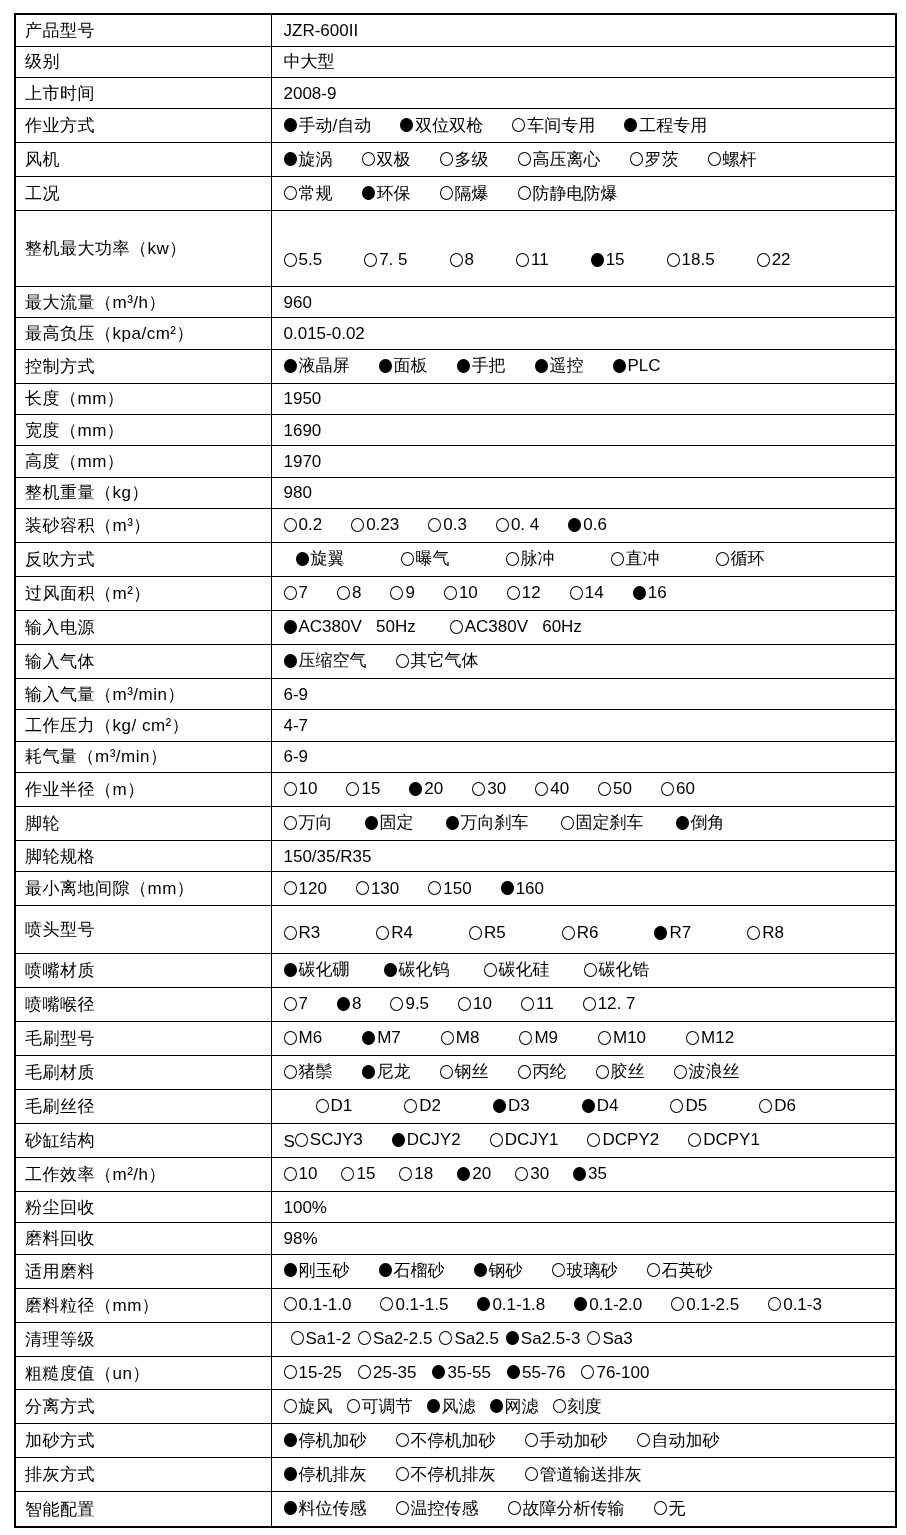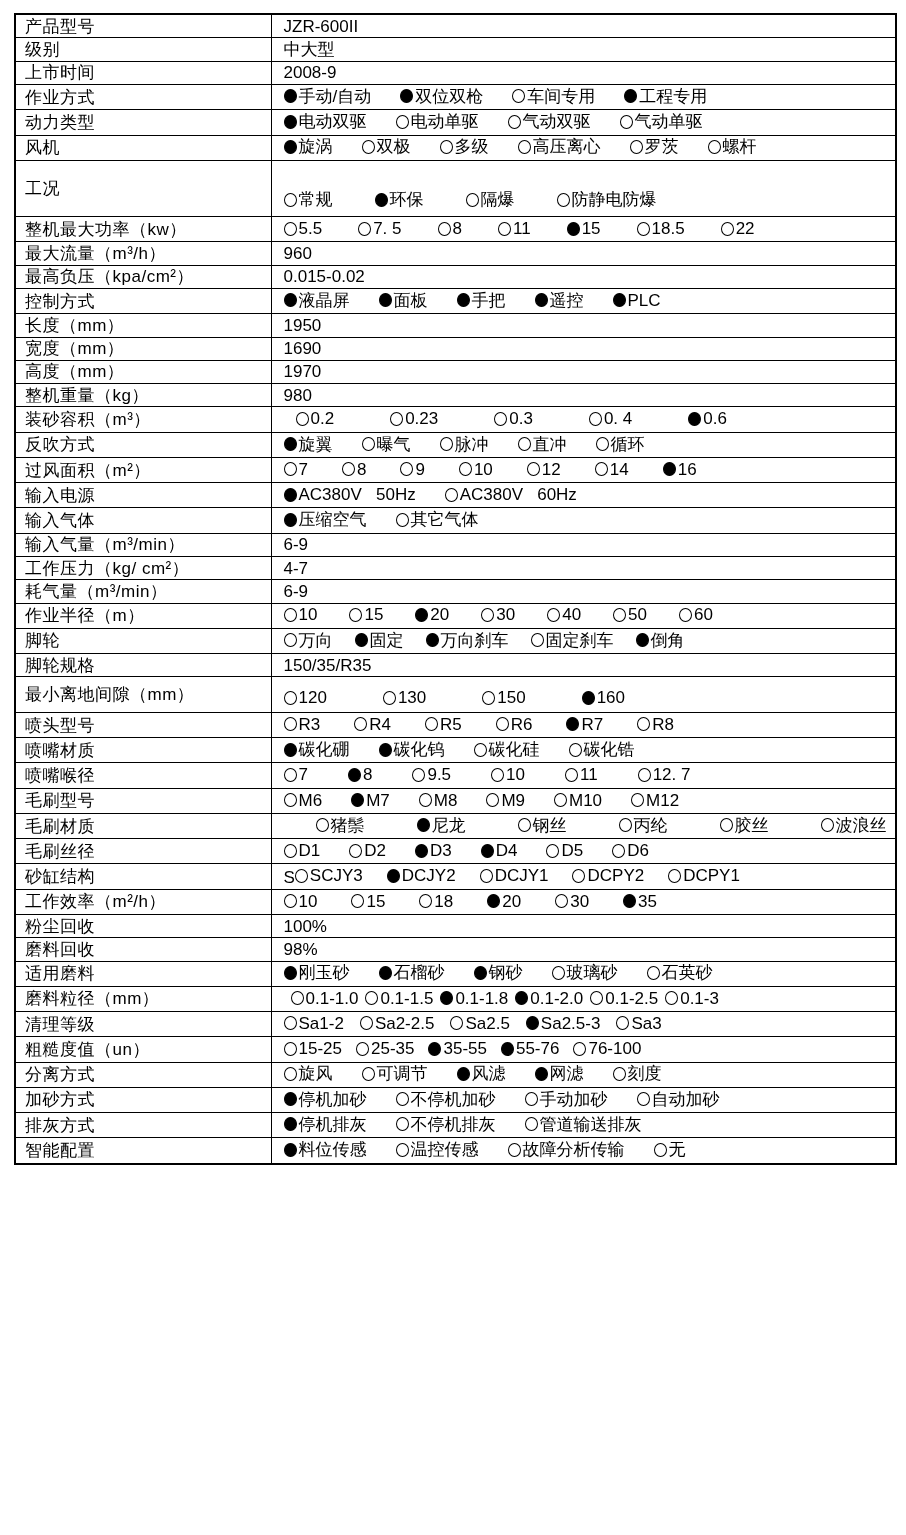--- a/index.html
+++ b/index.html
@@ -7,21 +7,21 @@
     width: 906px; height: 1535px;
     background: #ffffff;
     color: #000000;
     font-family: "Liberation Sans", sans-serif;
     position: relative;
     overflow: hidden;
   }
   table.spec {
     position: absolute;
     left: 14px; top: 13px;
-    width: 883px; height: 1152px;
+    width: 883px; height: 1515px;
     border-collapse: collapse;
     table-layout: fixed;
     border: 2px solid #000000;
   }
   td {
     border: 1px solid #000000;
     font-size: 17px;
     vertical-align: middle;
     padding: 0;
     overflow: hidden;
@@ -80,24 +80,20 @@
       </tr>
       <tr>
         <td class="label-cell">上市时间</td>
         <td class="value-cell">2008-9</td>
       </tr>
       <tr>
         <td class="label-cell">作业方式</td>
         <td class="value-cell"><span class="option"><span class="radio filled"></span><span class="opt-text">手动/自动</span></span><span class="option"><span class="radio filled"></span><span class="opt-text">双位双枪</span></span><span class="option"><span class="radio"></span><span class="opt-text">车间专用</span></span><span class="option"><span class="radio filled"></span><span class="opt-text">工程专用</span></span></td>
       </tr>
       <tr>
-        <td class="label-cell">动力类型</td>
-        <td class="value-cell"><span class="option"><span class="radio filled"></span><span class="opt-text">电动双驱</span></span><span class="option"><span class="radio"></span><span class="opt-text">电动单驱</span></span><span class="option"><span class="radio"></span><span class="opt-text">气动双驱</span></span><span class="option"><span class="radio"></span><span class="opt-text">气动单驱</span></span></td>
-      </tr>
-      <tr>
         <td class="label-cell">风机</td>
         <td class="value-cell"><span class="option"><span class="radio filled"></span><span class="opt-text">旋涡</span></span><span class="option"><span class="radio"></span><span class="opt-text">双极</span></span><span class="option"><span class="radio"></span><span class="opt-text">多级</span></span><span class="option"><span class="radio"></span><span class="opt-text">高压离心</span></span><span class="option"><span class="radio"></span><span class="opt-text">罗茨</span></span><span class="option"><span class="radio"></span><span class="opt-text">螺杆</span></span></td>
       </tr>
       <tr>
         <td class="label-cell">工况</td>
         <td class="value-cell"><span class="option"><span class="radio"></span><span class="opt-text">常规</span></span><span class="option"><span class="radio filled"></span><span class="opt-text">环保</span></span><span class="option"><span class="radio"></span><span class="opt-text">隔爆</span></span><span class="option"><span class="radio"></span><span class="opt-text">防静电防爆</span></span></td>
       </tr>
       <tr>
         <td class="label-cell">整机最大功率（kw）</td>
         <td class="value-cell"><span class="option"><span class="radio"></span><span class="opt-text">5.5</span></span><span class="option"><span class="radio"></span><span class="opt-text">7. 5</span></span><span class="option"><span class="radio"></span><span class="opt-text">8</span></span><span class="option"><span class="radio"></span><span class="opt-text">11</span></span><span class="option"><span class="radio filled"></span><span class="opt-text">15</span></span><span class="option"><span class="radio"></span><span class="opt-text">18.5</span></span><span class="option"><span class="radio"></span><span class="opt-text">22</span></span></td>

